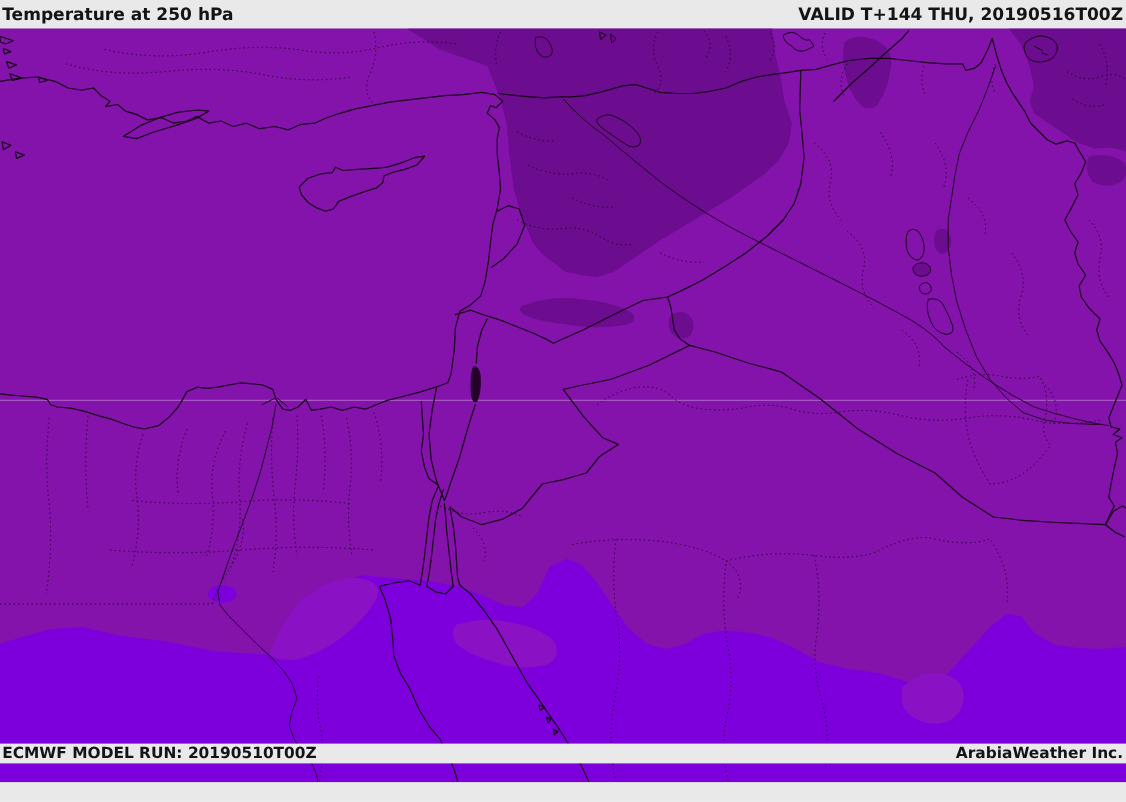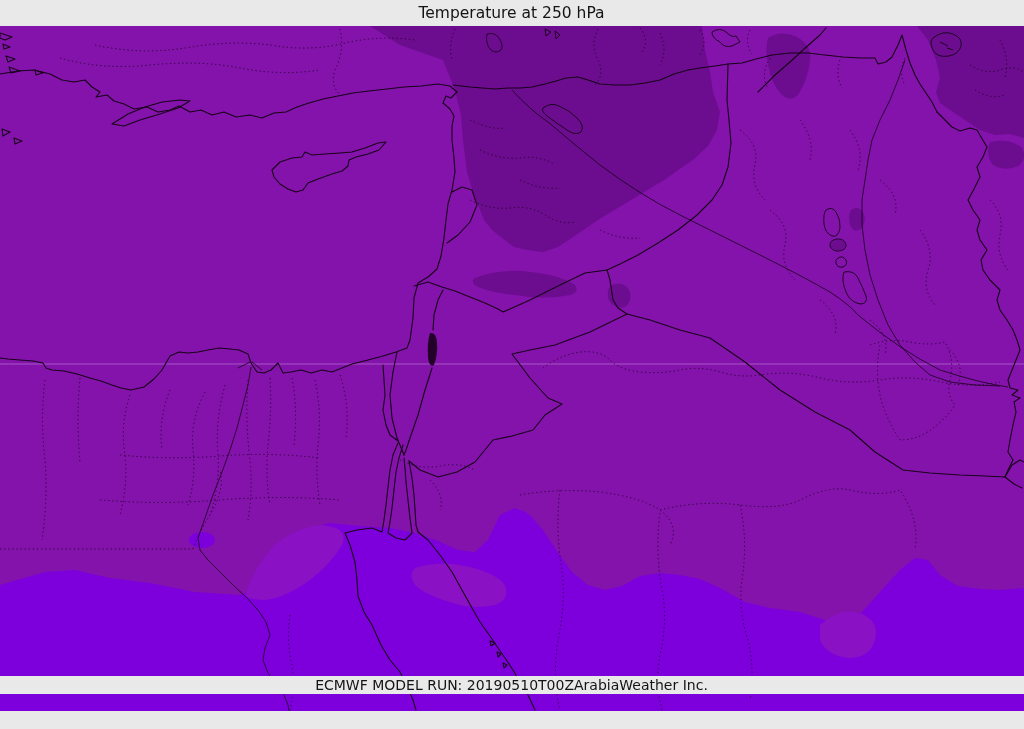--- a/index.html
+++ b/index.html
@@ -1,35 +1,36 @@
 <!DOCTYPE html>
 <html style="--chrome_bg: #e9e9e9; --chrome_text: #141414; --band_dark: #6b0d8e; --band_medium: #8413ac; --band_mid: #8b11c4; --band_bright: #7d00dc; --line_color: #180019;"><head>
 <meta charset="utf-8">
 <style>
   html,body{margin:0;padding:0;background:#fff;}
   #screen{position:relative;width:1024px;height:729px;overflow:hidden;
           font-family:"DejaVu Sans","Liberation Sans",sans-serif;background:var(--chrome_bg);}
-  .bar{position:absolute;left:0;width:1024px;display:flex;justify-content:center;
-       align-items:center;background:var(--chrome_bg);color:var(--chrome_text);box-sizing:border-box;}
+  .bar{position:absolute;left:0;width:1024px;display:flex;justify-content:space-between;
+       align-items:center;background:var(--chrome_bg);color:var(--chrome_text);box-sizing:border-box;font-weight:bold;}
   #topbar{top:0;height:26px;font-size:15.5px;padding:0 3px 0 2px;}
   #botbar{top:676px;height:18px;font-size:14px;padding:0 3px 0 2px;}
   #mapwrap{position:absolute;top:26px;left:0;width:1024px;height:685px;background:var(--band_medium);}
   svg{display:block;}
   .ln{fill:none;stroke:var(--line_color);stroke-width:1.1;stroke-linejoin:round;stroke-linecap:round;}
   .riv{fill:none;stroke:var(--line_color);stroke-width:0.8;stroke-linejoin:round;}
   .dt{fill:none;stroke:var(--line_color);stroke-width:0.9;stroke-dasharray:1.3 2.8;opacity:.85;}
   .lake{fill:none;stroke:var(--line_color);stroke-width:0.9;}
 </style>
 </head>
 <body>
 
 <div id="screen">
 
   <div class="bar" id="topbar">
     <span>Temperature at 250 hPa</span>
+    <span>VALID T+144 THU, 20190516T00Z</span>
   </div>
 
   <div id="mapwrap">
     <svg width="1024" height="685" viewBox="0 26 1024 685" preserveAspectRatio="none">
 
       <g>
         <rect x="0" y="26" width="1024" height="685" style="fill:var(--band_medium)"></rect>
 
         <path style="fill:var(--band_dark)" d="M370,26 L400,45 443,60 455,90 461,115 463,140 467,172
           473,192 484,220 492,230 502,238 514,247 528,250 543,252 558,247 573,237 601,218 631,200

